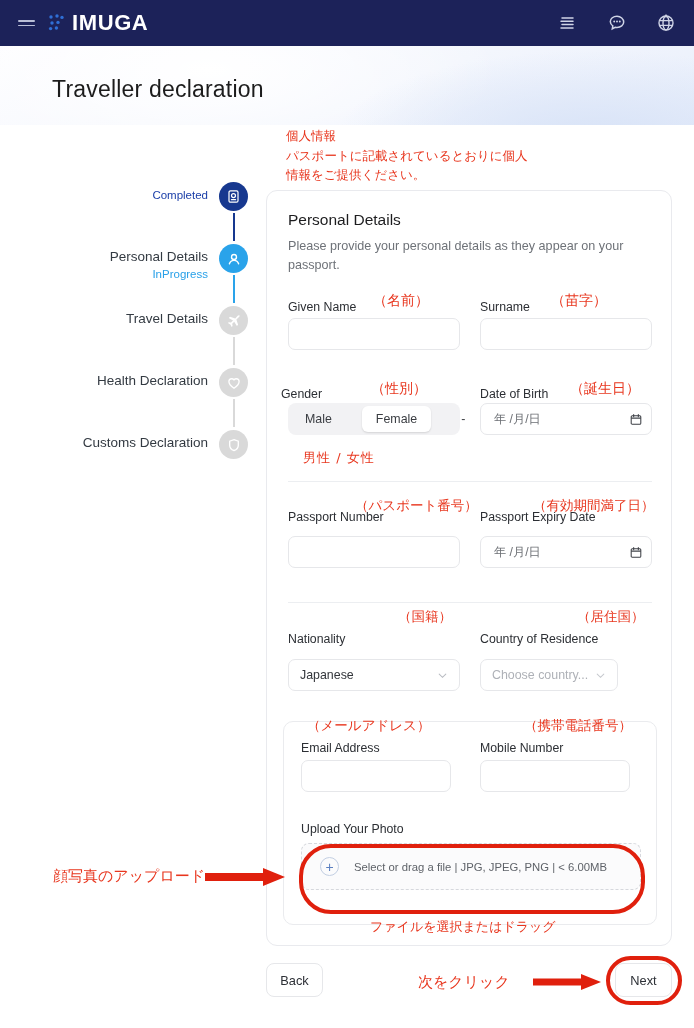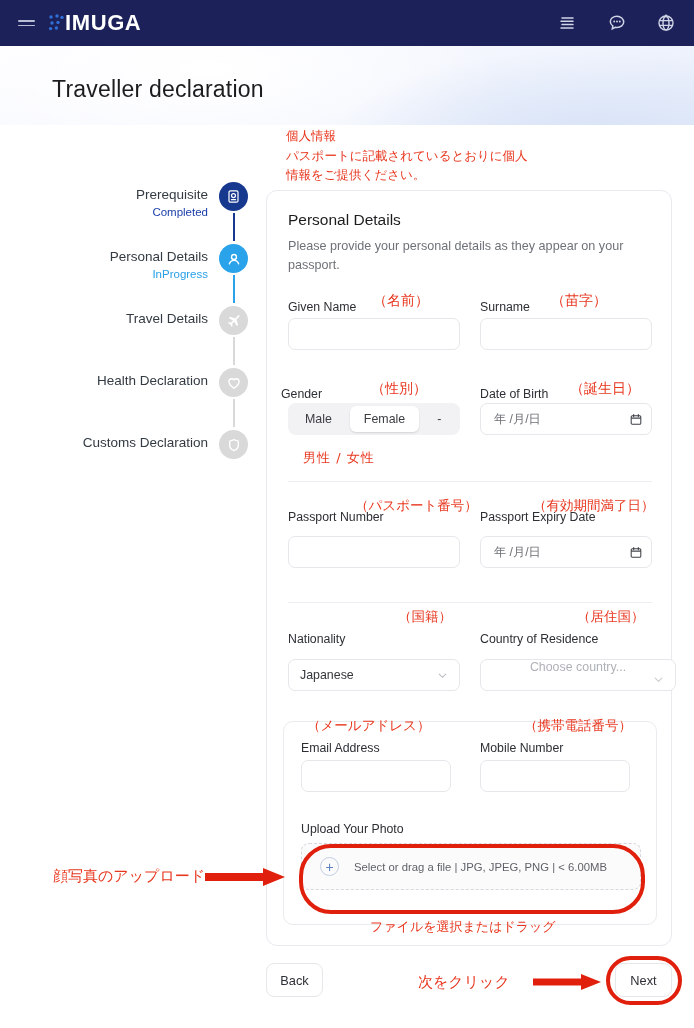--- a/index.html
+++ b/index.html
@@ -14,21 +14,21 @@
   
   .topnav {
     position: absolute; top:0; left:0; width:694px; height:46px;
     background:#1c2259; display:flex; align-items:center; padding:0 18px;
   }
   .nav-left { display:flex; align-items:center; gap:13px; }
   .burger { display:flex; flex-direction:column; gap:3px; width:17px; cursor:pointer; }
   .burger span { display:block; height:1.6px; background:#b9bed6; border-radius:1px; }
   .burger span:nth-child(1){ width:17px; }
   .burger span:nth-child(2){ width:17px; }
-  .logo-wrap { display:flex; align-items:center; }
+  .logo-wrap { display:flex; align-items:center; gap:7px; }
   .logo-dots { width:17px; height:18px; }
   .logo-text {
     color:#ffffff; font-size:22px; font-weight:bold; letter-spacing:0.6px;
     line-height:1;
   }
   .nav-right { margin-left:auto; display:flex; align-items:center; gap:29px; }
   .nav-icon { width:20px; height:20px; cursor:pointer; display:block; }
 
   
   .hero {
@@ -99,21 +99,21 @@
     height:32px; display:flex; align-items:center; padding:0 9px 0 13px;
   }
   .date-ph { font-size:12.2px; color:#6d7075; flex:1; }
   .cal-ico { width:12px; height:13px; }
 
   .chev { width:11px; height:11px; margin-left:auto; }
 
   
   .seg {
     position:absolute; background:#f2f2f4; border-radius:8px; height:32px;
-    display:flex; padding:3px; gap:4px;
+    display:flex; padding:3px; gap:16px;
   }
   .seg-item {
     font-size:12.4px; color:#3a3d42; padding:0 14px; height:26px;
     display:flex; align-items:center; justify-content:center; border-radius:6px;
     cursor:pointer; white-space:nowrap;
   }
   .seg-item.on { background:#ffffff; box-shadow:0 1px 2px rgba(0,0,0,.13); }
 
   .divider { position:absolute; height:1px; background:#eceef1; }
 
@@ -202,21 +202,20 @@
   <div class="hero-title">Traveller declaration</div>
 
   <div class="anno" style="left:286px; top:127px;">個人情報</div>
   <div class="anno" style="left:286px; top:147px;">パスポートに記載されているとおりに個人</div>
   <div class="anno" style="left:286px; top:166px;">情報をご提供ください。</div>
 
   <div class="stepper">
 
     <div class="step">
       <div class="step-label-box">
-        <div class="step-title">Prerequisite</div>
         <div class="step-status status-completed">Completed</div>
       </div>
       <div class="step-bubble bub-done">
         <svg width="15" height="15" viewBox="0 0 16 16">
           <rect x="3.2" y="1.9" width="9.6" height="12.2" rx="1.6" fill="none" stroke="#fff" stroke-width="1.3"></rect>
           <circle cx="8" cy="7" r="2.1" fill="none" stroke="#fff" stroke-width="1.3"></circle>
           <path d="M5.8 11.4h4.4" stroke="#fff" stroke-width="1.3" stroke-linecap="round"></path>
         </svg>
       </div>
       <div class="connector conn-dark"></div>
@@ -319,21 +318,21 @@
 
     <div class="fieldlabel" style="left:21px; top:441px;">Nationality</div>
     <div class="inputbox filled" style="left:21px; top:468px; width:172px;">
       <span class="input-val">Japanese</span>
       <svg class="chev" viewBox="0 0 12 12">
         <path d="M2.4 4.4 6 8l3.6-3.6" fill="none" stroke="#b9bcc2" stroke-width="1.1" stroke-linecap="round"></path>
       </svg>
     </div>
 
     <div class="fieldlabel" style="left:213px; top:441px;">Country of Residence</div>
-    <div class="inputbox filled" style="left:213px; top:468px; width:196px;flex-direction:column;">
+    <div class="inputbox filled" style="left:213px; top:468px; width:138px;">
       <span class="input-ph">Choose country...</span>
       <svg class="chev" viewBox="0 0 12 12">
         <path d="M2.4 4.4 6 8l3.6-3.6" fill="none" stroke="#c6c9ce" stroke-width="1.1" stroke-linecap="round"></path>
       </svg>
     </div>
 
     <div class="innercard">
       <div class="fieldlabel" style="left:17px; top:19px;">Email Address</div>
       <div class="inputbox" style="left:17px; top:38px; width:150px;"></div>
 

